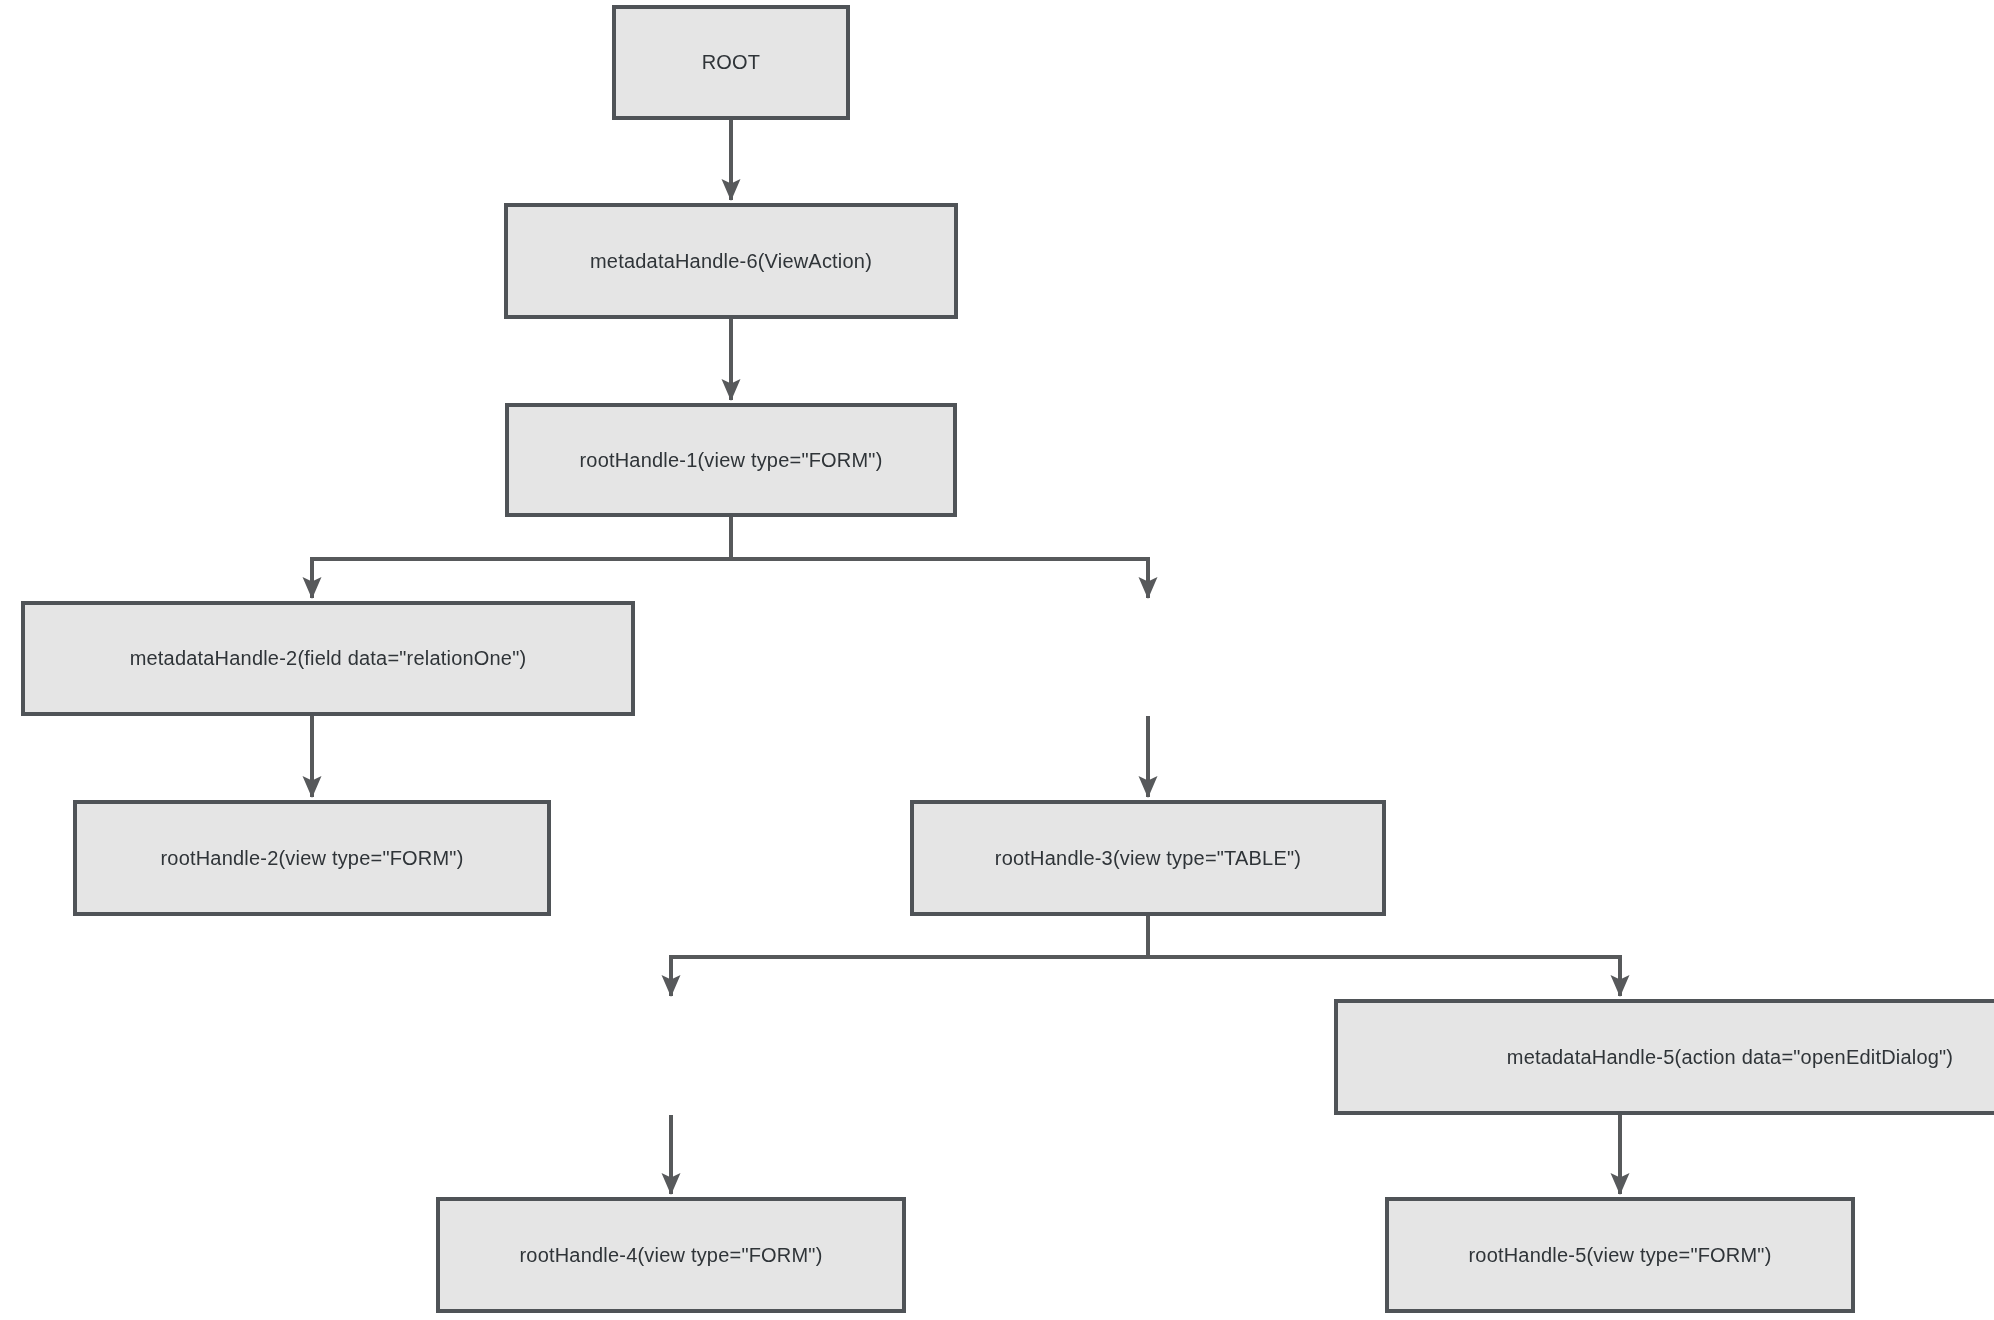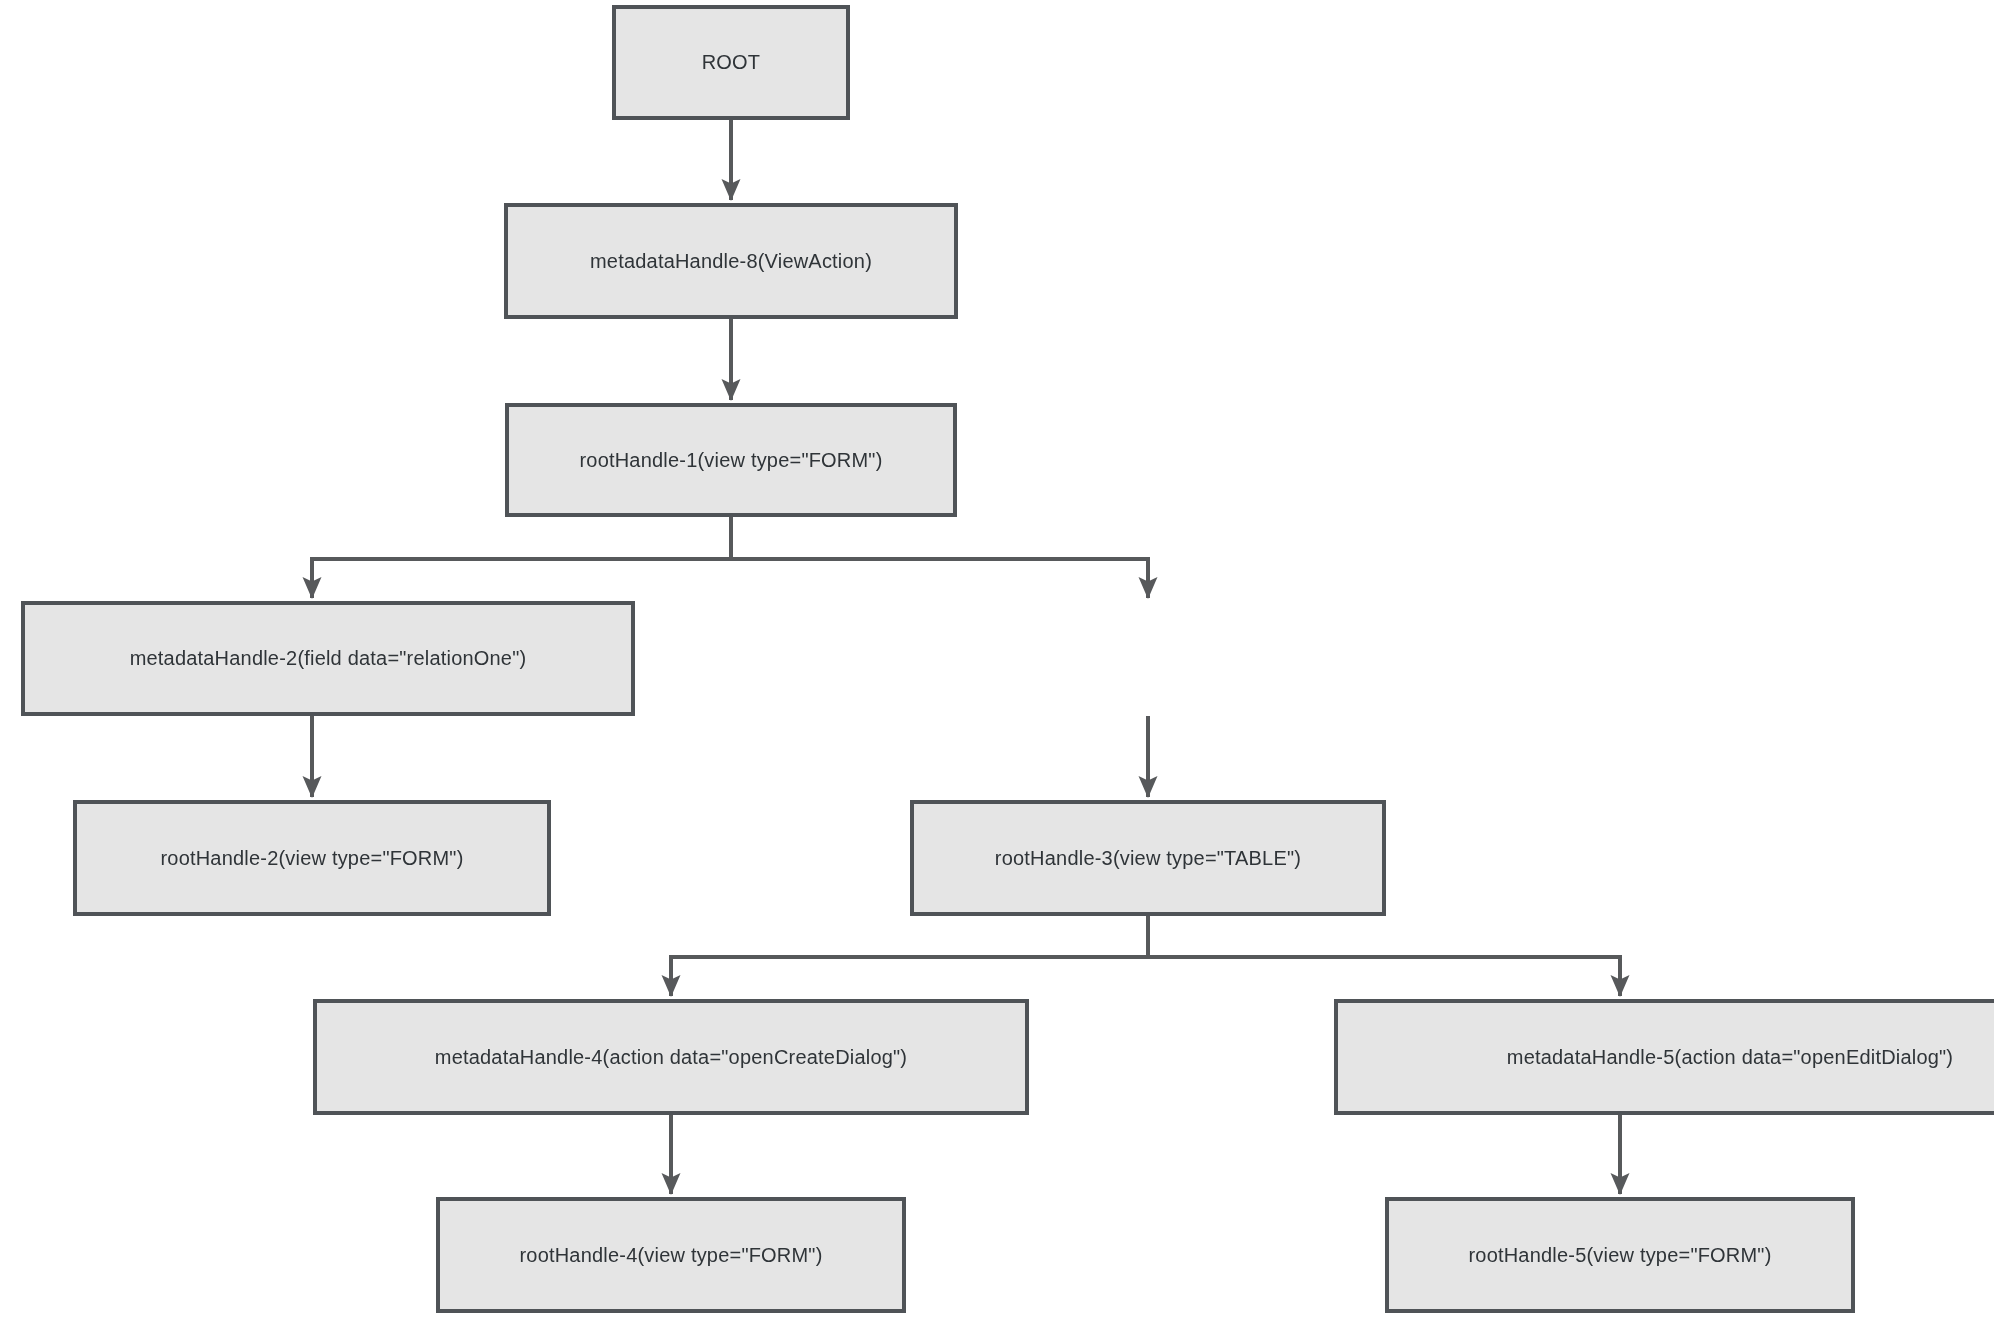--- a/index.html
+++ b/index.html
@@ -62,22 +62,21 @@
       <polyline points="731,517 731,559 312,559 312,598" marker-end="url(#arrowhead)"></polyline>
       <polyline points="731,517 731,559 1148,559 1148,598" marker-end="url(#arrowhead)"></polyline>
       <polyline points="312,716 312,797" marker-end="url(#arrowhead)"></polyline>
       <polyline points="1148,716 1148,797" marker-end="url(#arrowhead)"></polyline>
       <polyline points="1148,916 1148,957 671,957 671,996" marker-end="url(#arrowhead)"></polyline>
       <polyline points="1148,916 1148,957 1620,957 1620,996" marker-end="url(#arrowhead)"></polyline>
       <polyline points="671,1115 671,1194" marker-end="url(#arrowhead)"></polyline>
       <polyline points="1620,1115 1620,1194" marker-end="url(#arrowhead)"></polyline>
     </svg>
 <div class="node" style="left: 612px; top: 5px; width: 238px; height: 115px;">ROOT</div>
-    <div class="node" style="left: 504px; top: 203px; width: 454px; height: 116px;">metadataHandle-8(ViewAction)</div>
+    <div class="node" style="left: 504px; top: 203px; width: 454px; height: 116px;">metadataHandle-6(ViewAction)</div>
     <div class="node" style="left: 505px; top: 403px; width: 452px; height: 114px;">rootHandle-1(view type="FORM")</div>
     <div class="node" style="left: 5px; top: 601px; width: 614px; height: 115px; margin-left: 16px;">metadataHandle-2(field data="relationOne")</div>
     <div class="node" style="left: 73px; top: 800px; width: 478px; height: 116px;">rootHandle-2(view type="FORM")</div>
     <div class="node" style="left: 910px; top: 800px; width: 476px; height: 116px;">rootHandle-3(view type="TABLE")</div>
-    <div class="node" style="left: 313px; top: 999px; width: 716px; height: 116px;">metadataHandle-4(action data="openCreateDialog")</div>
     <div class="node" style="left: 1334px; top: 999px; width: 792px; height: 116px;">metadataHandle-5(action data="openEditDialog")</div>
     <div class="node" style="left: 436px; top: 1197px; width: 470px; height: 116px;">rootHandle-4(view type="FORM")</div>
     <div class="node" style="left: 1385px; top: 1197px; width: 470px; height: 116px;">rootHandle-5(view type="FORM")</div>
   </div>
 
 </body></html>

